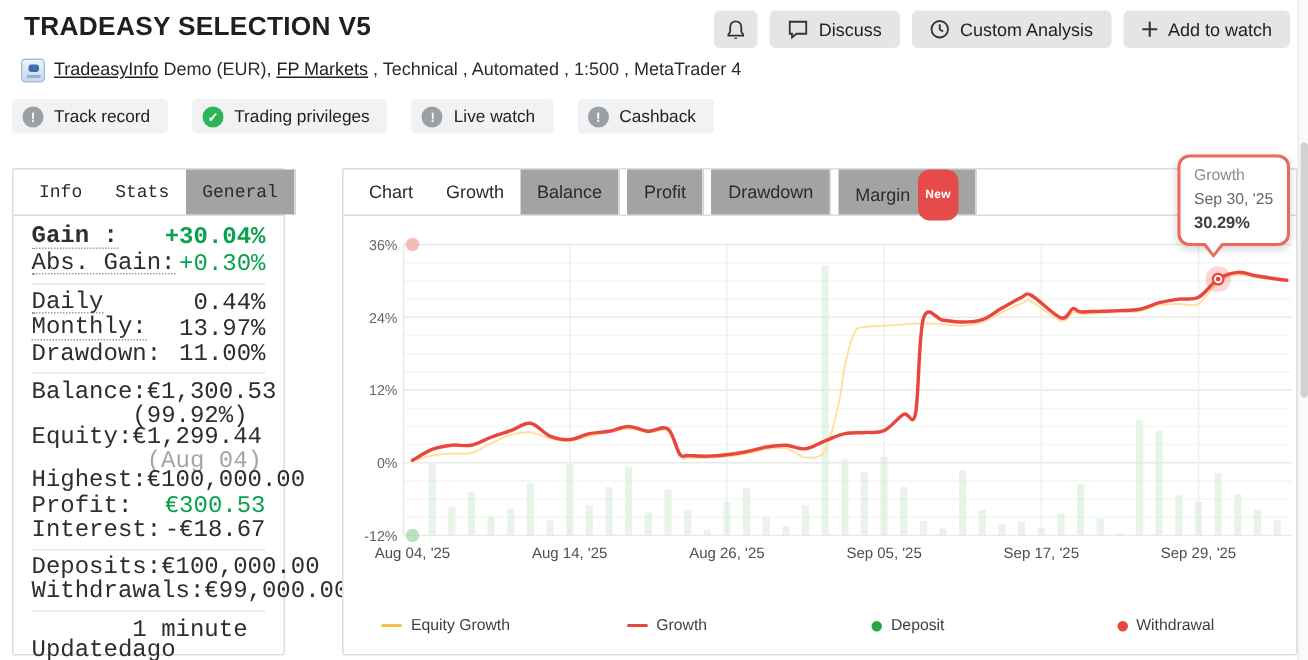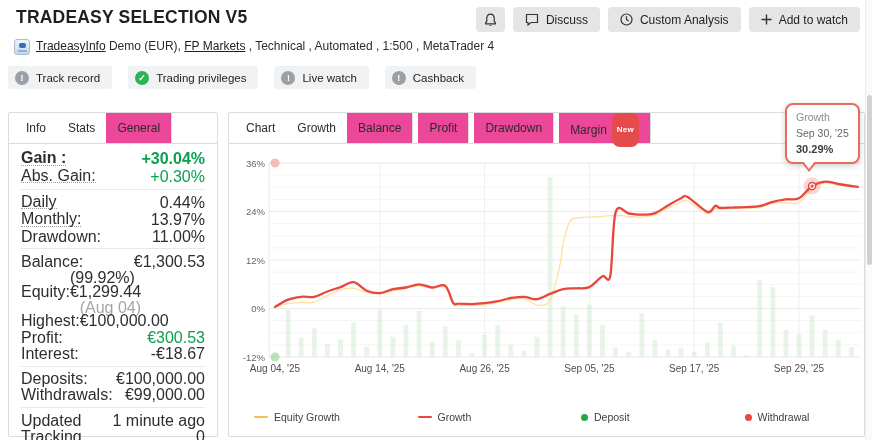--- a/index.html
+++ b/index.html
@@ -31,28 +31,28 @@
   .badge { display:flex; align-items:center; gap:7px; background:#f1f2f3; border-radius:3px;
            height:23px; padding:0 12px 0 7px; font-size:11.5px; color:#222; }
   .bico { width:14px; height:14px; border-radius:50%; color:#fff; font-size:9px; font-weight:bold;
           display:flex; align-items:center; justify-content:center; }
   .bico.warn { background:#9aa0a6; }
   .bico.ok { background:#2eb357; }
 
   
   .card { position:absolute; top:112px; background:#fff; border:1px solid #dcdcdc;
           border-radius:2px; }
-  .stats-card { left:8px; width:210px; height:325px; }
+  .stats-card { left:8px; width:182px; height:325px;font-family:Liberation Mono, monospace; }
   .chart-card { left:228px; width:637px; height:325px; }
 
   .tabs { height:31px; border-bottom:1px solid #dcdcdc; display:flex; align-items:stretch;
           padding-left:6px; position:relative; }
   .tab { padding:0 11px; line-height:30px; font-size:12px; color:#2b2b2b; cursor:pointer;
          white-space:nowrap; }
-  .tab.gray { background:#ec4899; margin-right:5px; border-right:1px solid #dadada; }
+  .tab.gray { background:#a3a3a3; margin-right:5px; border-right:1px solid #dadada; }
   .new-badge { display:inline-block; background:#e54b4b; color:#fff; font-size:8px;
                font-weight:bold; padding:2px 5px; border-radius:8px; margin-left:5px;
                vertical-align:2px; letter-spacing:.2px; }
 
   
   .stats-body { padding:6px 12px 0 12px; }
   .srow { display:flex; justify-content:space-between; align-items:flex-end;
           padding:1.4px 0; font-size:16px; color:#2e2e2e; line-height:13.5px; }
   .srow .lbl.dotted { border-bottom:1px dotted #9e9e9e; }
   .srow .bold { font-weight:bold; }

